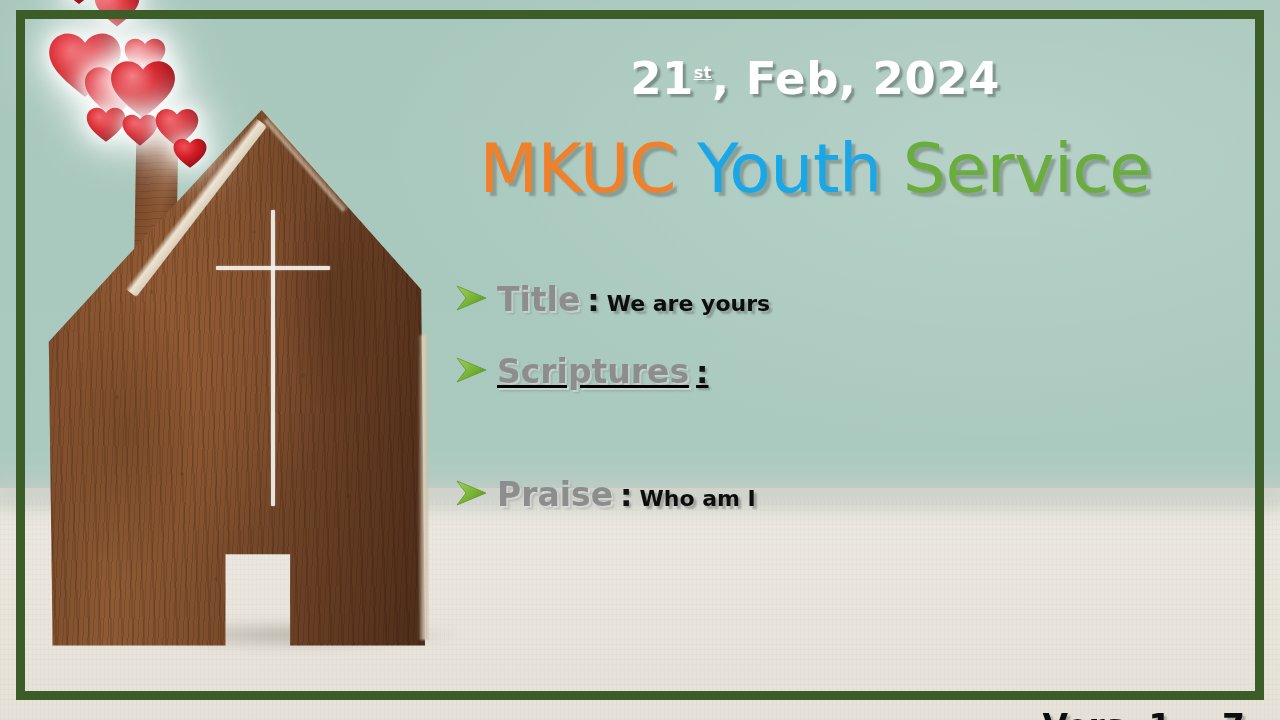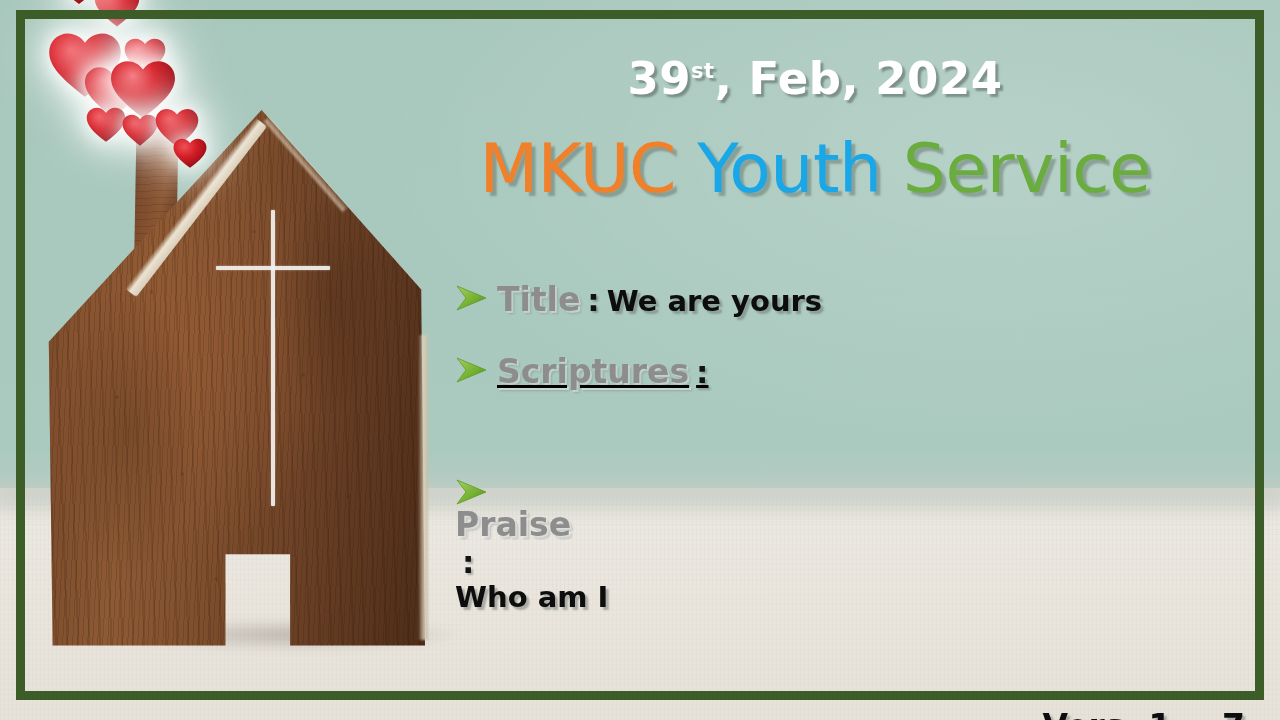--- a/index.html
+++ b/index.html
@@ -247,21 +247,22 @@
     text-align: center;
     font-family: "DejaVu Sans", sans-serif;
     font-weight: 700;
     font-size: 45px;
     letter-spacing: .5px;
     color: #ffffff;
     text-shadow: 3px 3px 2px rgba(80,95,88,.55);
     white-space: nowrap;
   }
   .date-line sup {
-    font-size: 21px;
+    font-size: 16px;
+    text-decoration: underline;
     vertical-align: super;
     line-height: 0;
   }
 
   .title-line {
     position: absolute;
     left: 0; top: 132px;
     width: 830px;
     text-align: center;
     font-family: "DejaVu Sans", sans-serif;
@@ -277,21 +278,21 @@
 
   .bullets { position: absolute; left: 55px; top: 280px; width: 780px; }
   .bullet-row {
     position: relative;
     display: flex;
     align-items: baseline;
     white-space: nowrap;
   }
   .bullet-row.r1 { margin-top: 0px; text-align: right; }
   .bullet-row.r2 { margin-top: 33px; text-decoration: underline; }
-  .bullet-row.r3 { margin-top: 84px; flex-direction: column; }
+  .bullet-row.r3 { margin-top: 84px; }
 
   .arrow-ic {
     flex: 0 0 auto;
     width: 34px;
     height: 30px;
     margin-right: 8px;
     position: relative;
     top: 2px;
   }
   .b-label {
@@ -305,21 +306,21 @@
     font-family: "DejaVu Sans", sans-serif;
     font-weight: 700;
     font-size: 31px;
     color: #121212;
     padding: 0 7px;
     text-shadow: 2px 2px 2px rgba(90,100,95,.45);
   }
   .b-value {
     font-family: "DejaVu Sans", sans-serif;
     font-weight: 700;
-    font-size: 29px;
+    font-size: 22px;
     color: #0d0d0d;
     text-shadow: 3px 3px 2px rgba(90,100,95,.45);
   }
   .verse-line {
     position: absolute;
     left: 0; top: 427px;
     width: 790px;
     text-align: right;
     font-family: "DejaVu Sans", sans-serif;
     font-weight: 700;
@@ -478,21 +479,21 @@
               <stop offset="100%" stop-color="#8d0c16"></stop>
         </radialGradient>
           </defs>
         <path fill="url(#hg10)" d="M16 28C6 20.5 0.5 14.8 0.5 8.8 0.5 4 4.2 0.6 8.6 0.6c2.9 0 5.6 1.5 7.4 4 1.8-2.5 4.5-4 7.4-4 4.4 0 8.1 3.4 8.1 8.2 0 6-5.5 11.7-15.5 19.2z"></path>
       </svg>
     </div>
   </div>
 
   <div class="text-col">
 
-    <div class="date-line"><span>39</span><sup>st</sup><span>, Feb, 2024</span></div>
+    <div class="date-line"><span>21</span><sup>st</sup><span>, Feb, 2024</span></div>
 
     <div class="title-line"><span class="t-orange">MKUC</span>&nbsp;<span class="t-blue">Youth</span>&nbsp;<span class="t-green">Service</span></div>
 
     <div class="bullets">
 
       <div class="bullet-row r1">
         <span class="arrow-ic">
           <svg viewBox="0 0 34 30" width="34" height="30" aria-hidden="true">
             <defs>
                 <linearGradient id="ag1" x1="0" y1="0" x2="1" y2="1">

